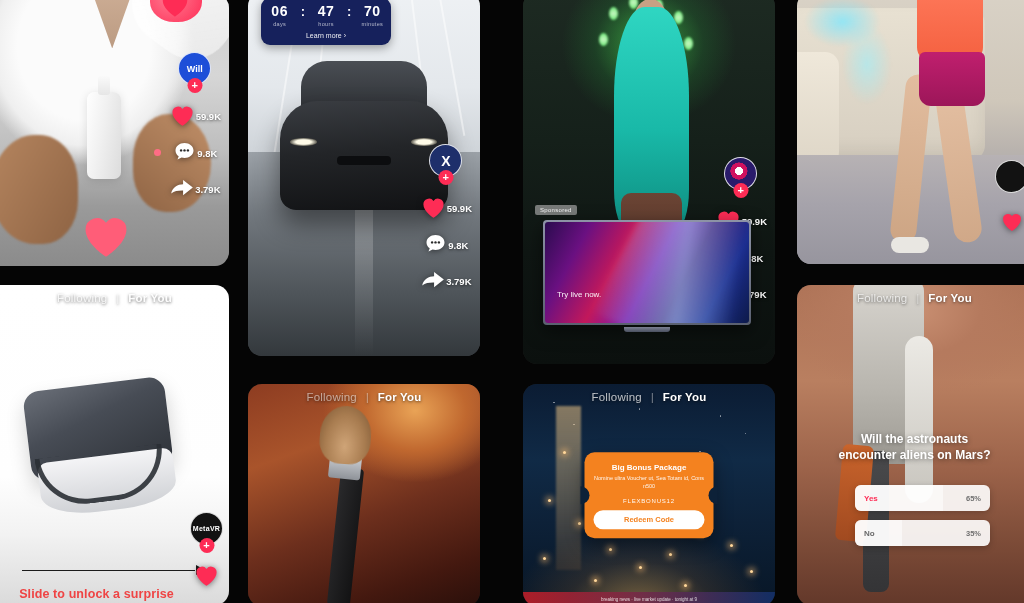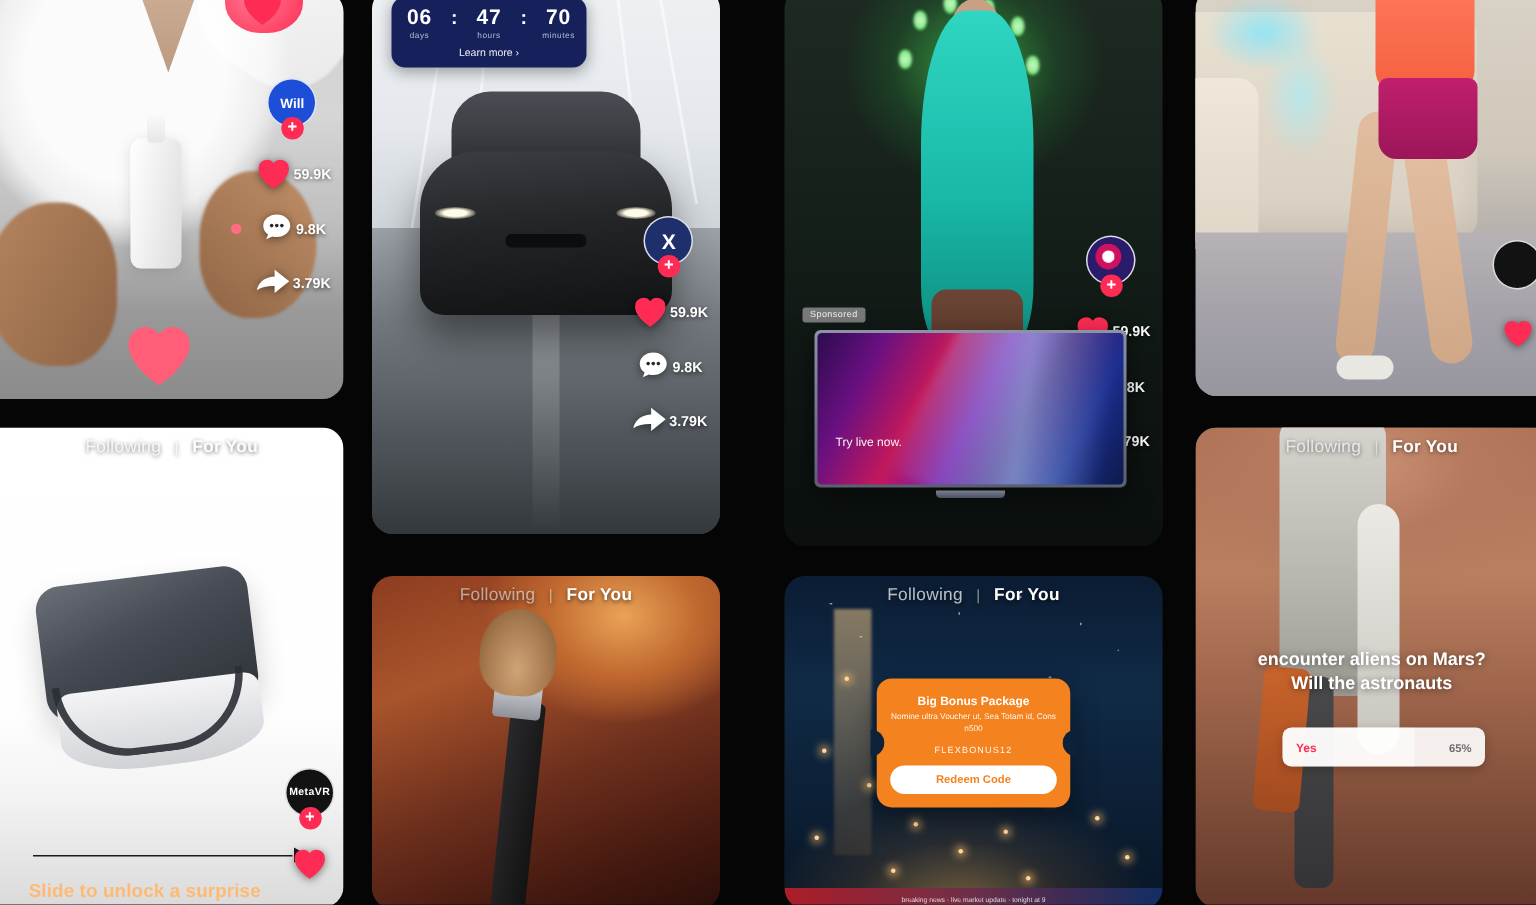--- a/index.html
+++ b/index.html
@@ -238,21 +238,21 @@
     transform: rotate(-7deg); opacity:.9;
   }
   .slide-area { position:absolute; left:0; right:0; bottom: 4px; z-index: 6; }
   .slide-track { position: relative; margin: 0 24px 12px 22px; height: 10px; }
   .slide-line { position:absolute; left:0; right:10px; top: 5px; height: 1.4px; background:#1b1b1b; }
   .slide-arrow {
     position:absolute; right: 0; top: 0; width: 0; height: 0;
     border-top: 5px solid transparent; border-bottom: 5px solid transparent; border-left: 9px solid #1b1b1b;
   }
   .slide-text {
-    text-align: center; color: #fdba74; font-size: 12.5px; font-weight: 700;
+    text-align: center; color: #ef4444; font-size: 12.5px; font-weight: 700;
     letter-spacing: .1px; padding-right: 36px;
   }
 
   
   .c6 { left: 248px; top: 384px; width: 232px; height: 222px; }
   .c6 .media {
     background:
       radial-gradient(ellipse 55% 45% at 72% 12%, #e9a356 0%, #c0682f 40%, rgba(140,60,30,0) 72%),
       linear-gradient(160deg,#8d3c21 0%, #a9542b 28%, #6d2f1d 58%, #43180f 84%, #2a0f0a 100%);
   }
@@ -631,26 +631,31 @@
         <div class="astro-orange"></div>
     </div>
 
     <div class="feedbar">
       <span class="fb-following">Following</span>
       <span class="fb-sep">|</span>
       <span class="fb-foryou">For You</span>
     </div>
 
     <div class="poll-q">
+      <div>Will the astronauts</div>
       <div>encounter aliens on Mars?</div>
-      <div>Will the astronauts</div>
     </div>
 
     <div class="poll-opts">
       <div class="poll-opt">
         <div class="poll-fill" style="width: 65%;"></div>
         <span class="poll-lab">Yes</span>
         <span class="poll-pct">65%</span>
       </div>
+      <div class="poll-opt">
+        <div class="poll-fill" style="width: 35%;"></div>
+        <span class="poll-lab no">No</span>
+        <span class="poll-pct">35%</span>
+      </div>
     </div>
   </div>
 
 </div>
 
 </body></html>

